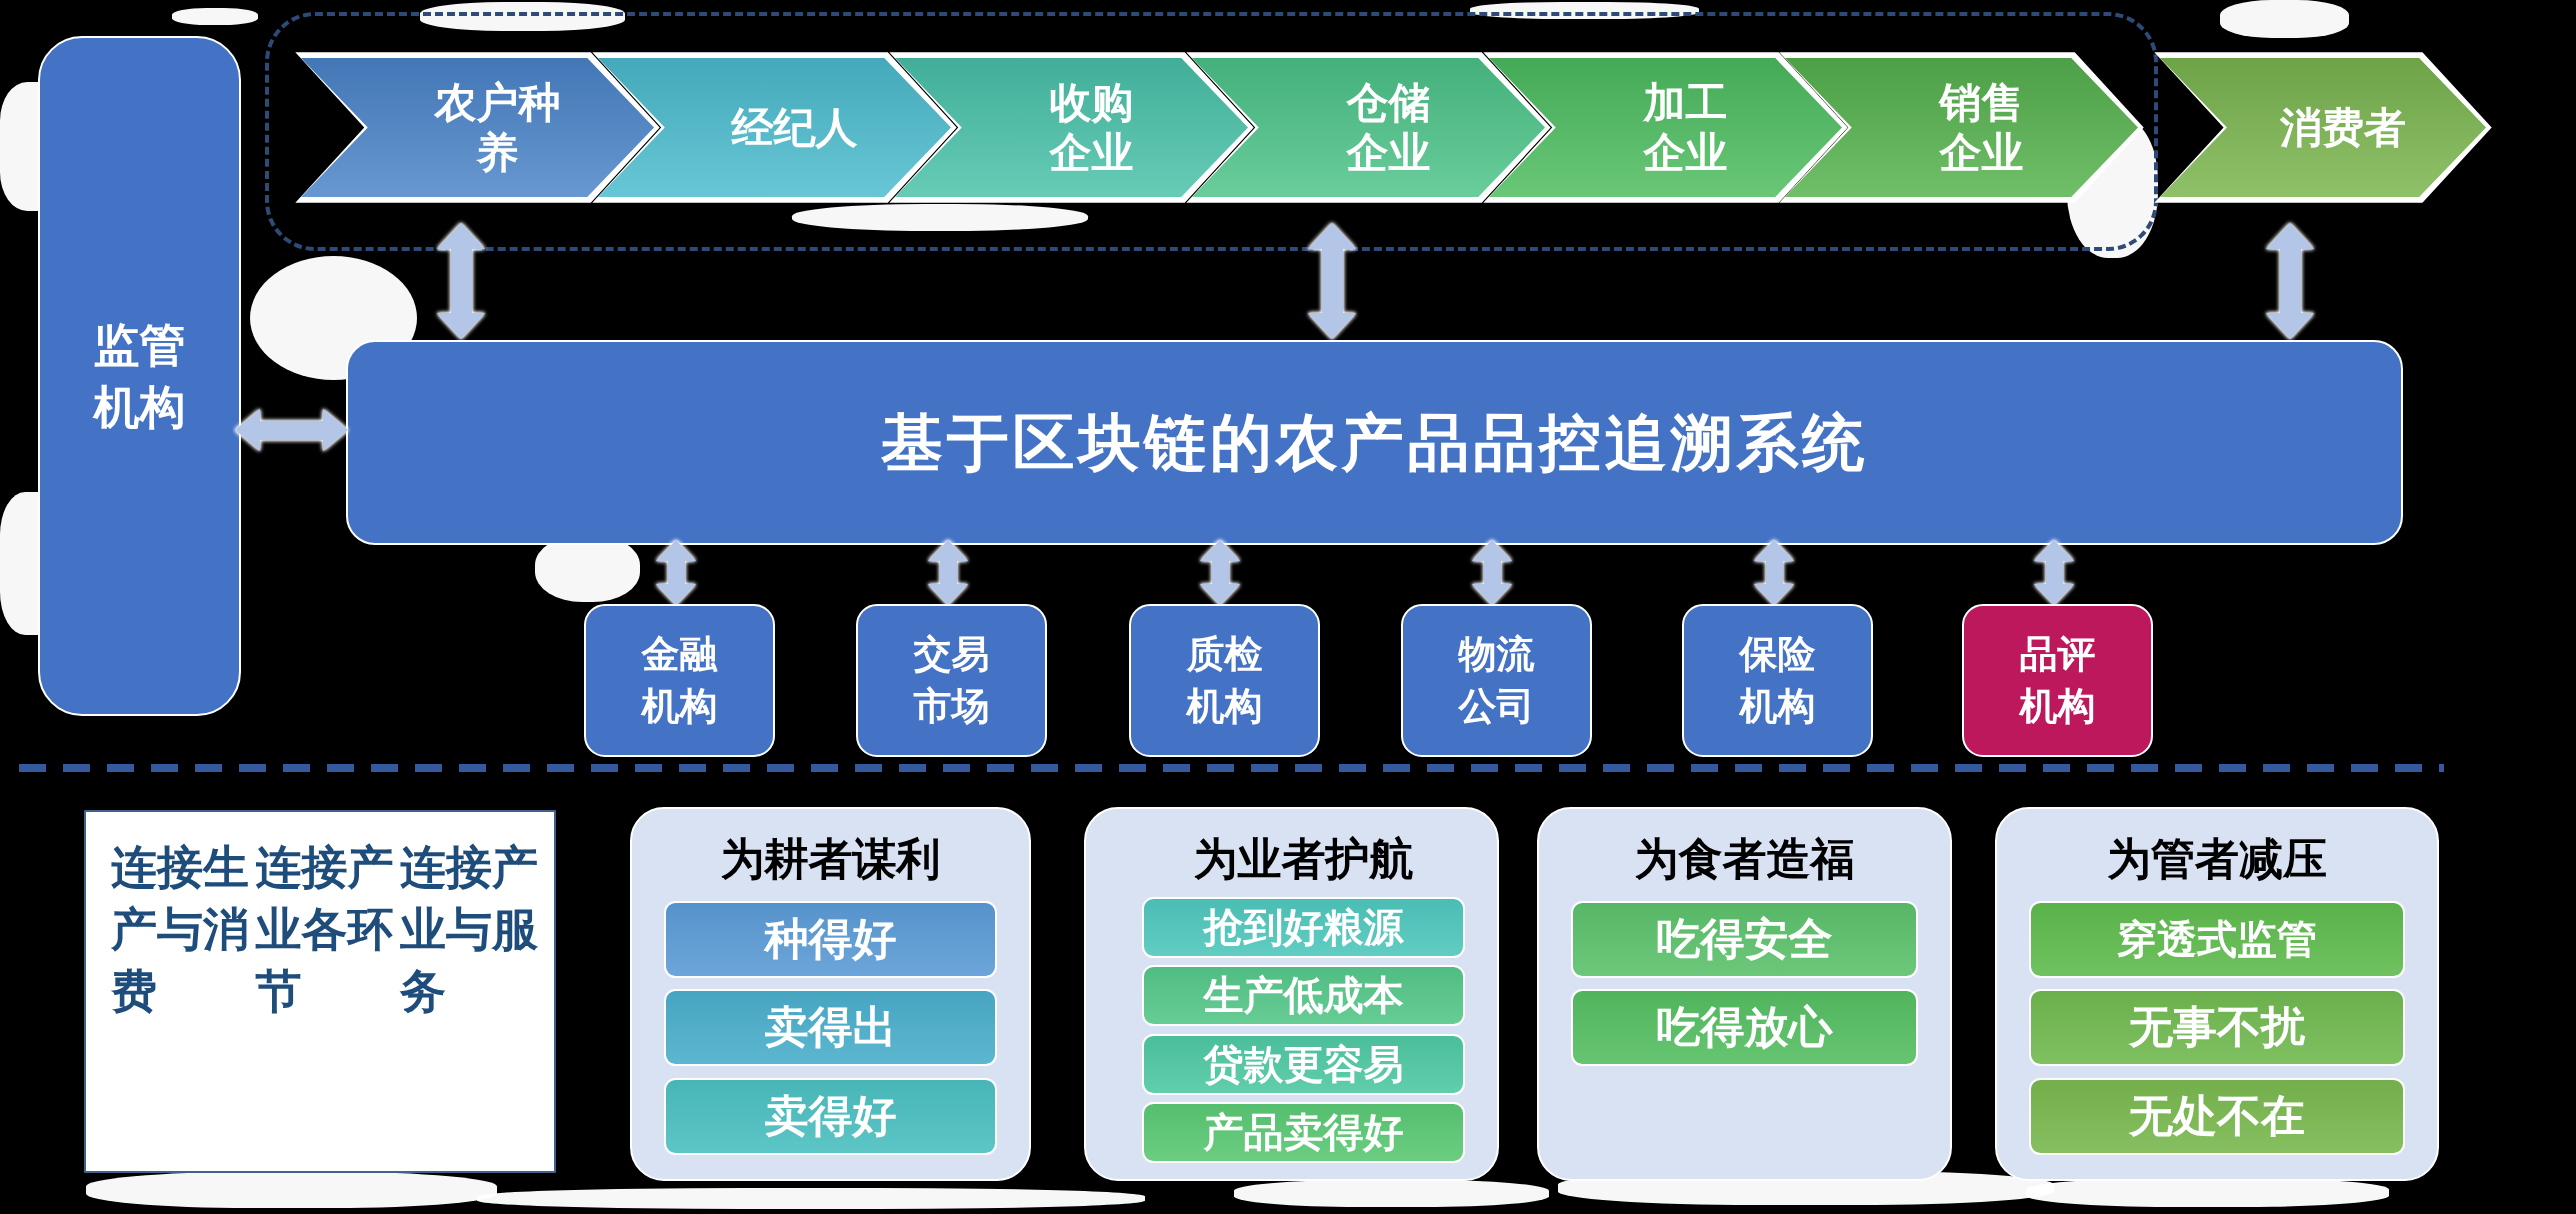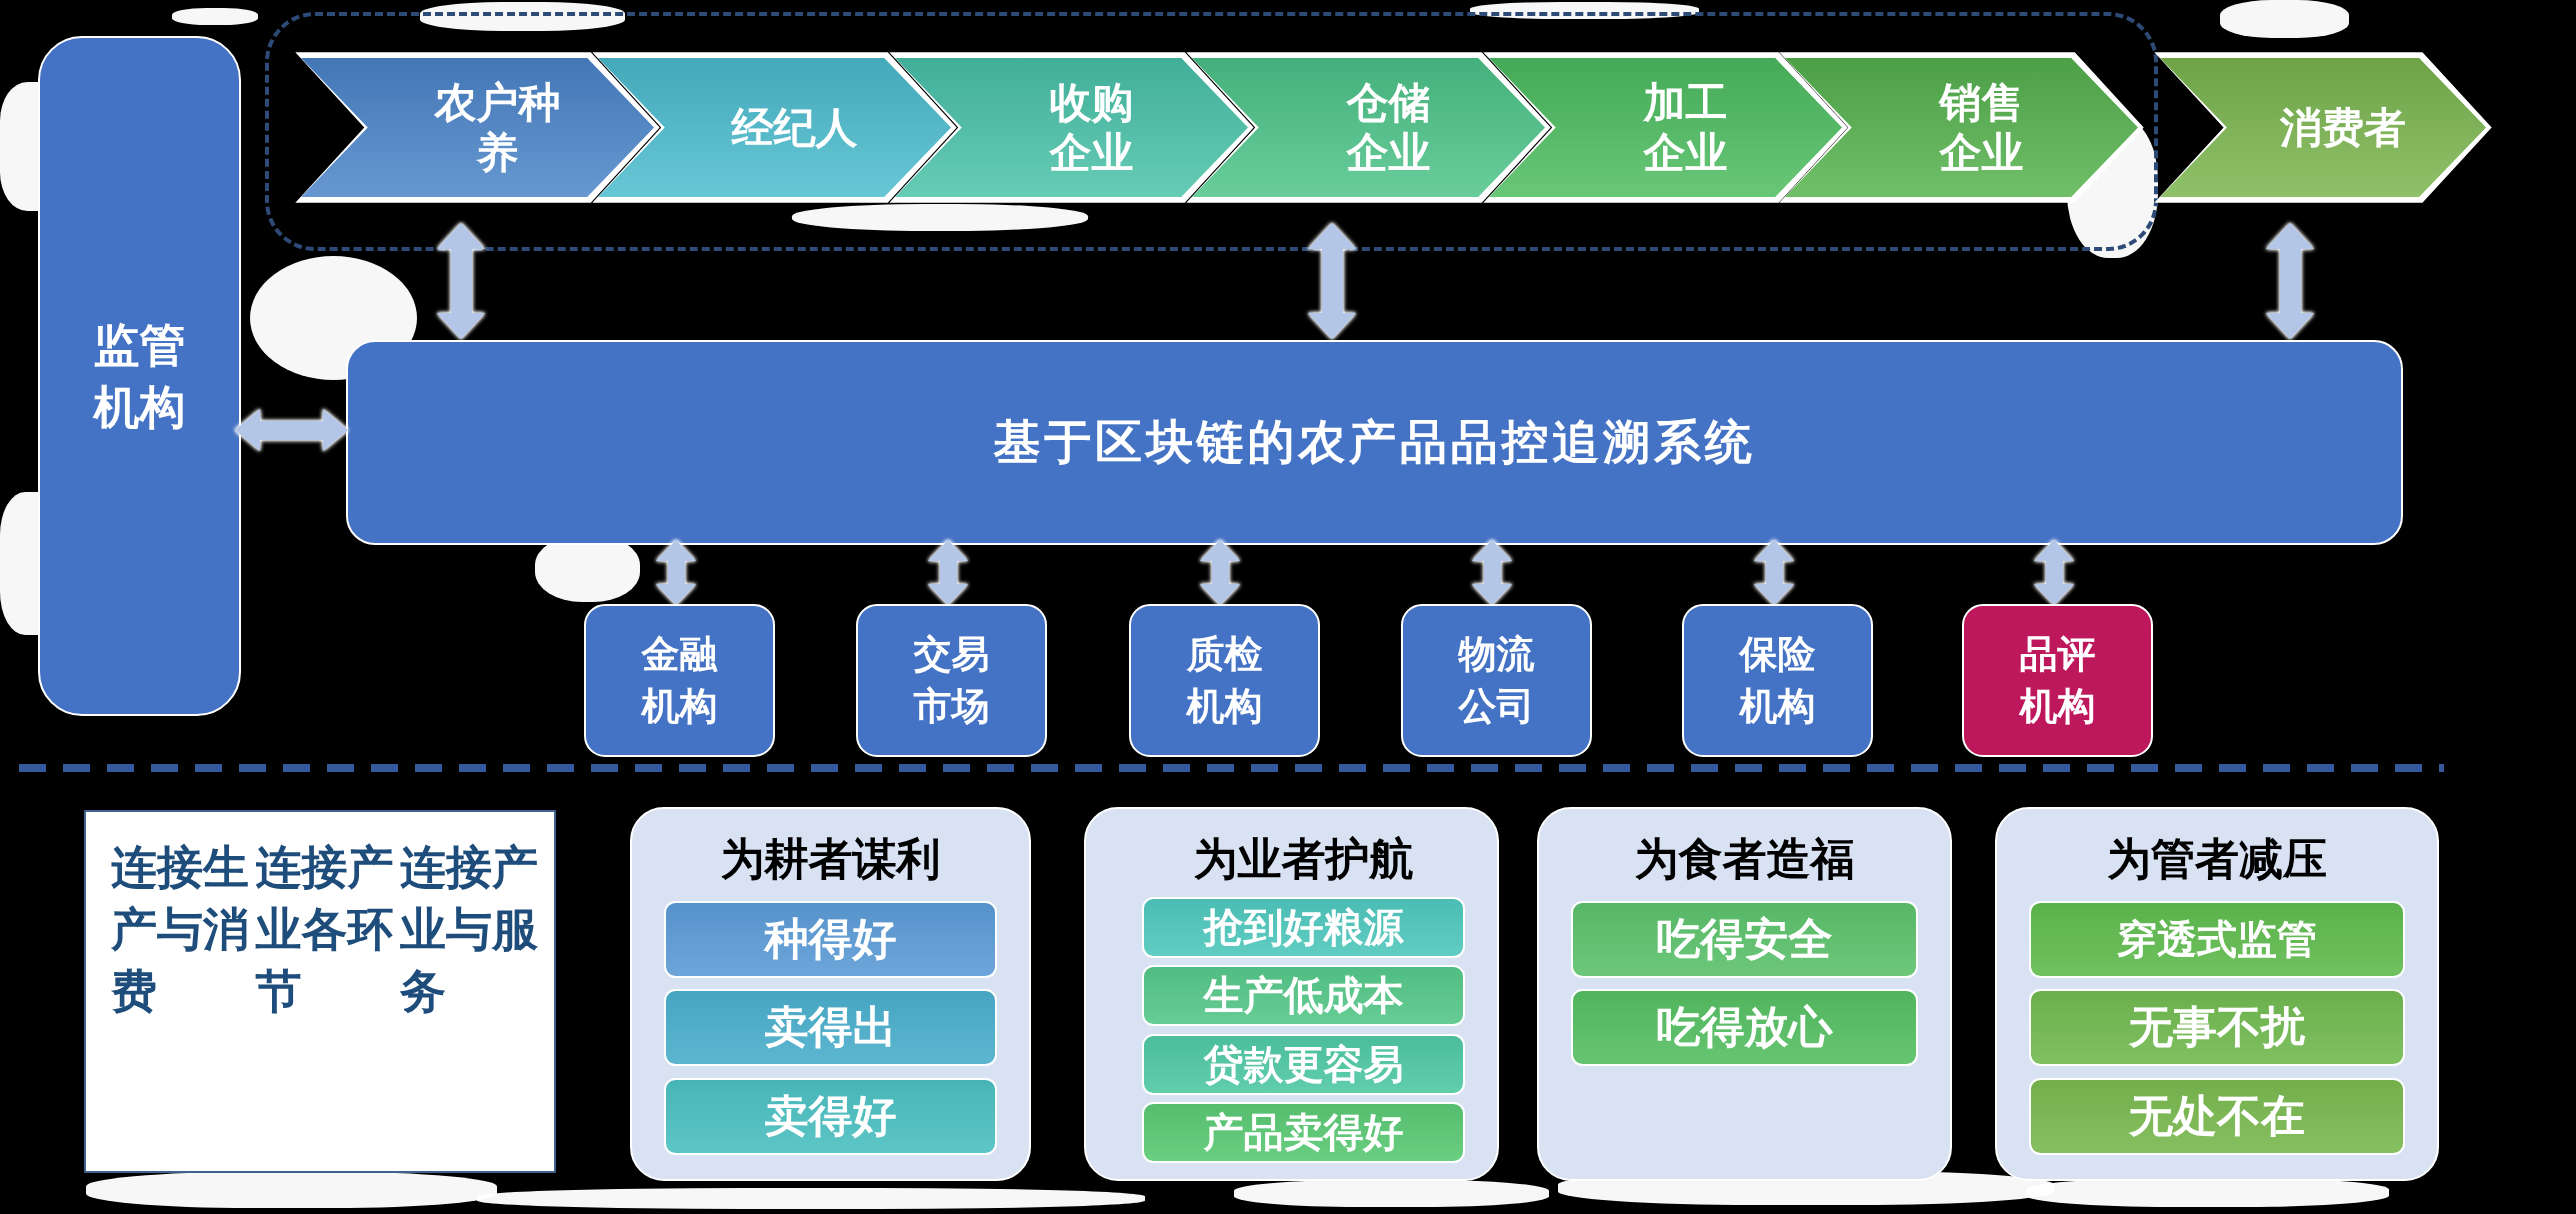--- a/index.html
+++ b/index.html
@@ -20,21 +20,21 @@
   .chev.end .bg,.chev.end .fill{clip-path:polygon(0 0,79.47% 0,100% 50%,79.47% 100%,0 100%,20.53% 50%);}
   .chev .fill span{color:#fff;font-weight:bold;font-size:42px;line-height:1.18;
        text-align:center;white-space:pre-line;padding-left:40px;}
 
   
   .bluebox{position:absolute;border:2.9px solid #fff;border-radius:25px;
        display:flex;align-items:center;justify-content:center;color:#fff;font-weight:bold;}
   .sidebar{left:38px;top:36px;width:199px;height:676px;border-radius:44px;}
   .sidebar span{font-size:46px;line-height:1.35;text-align:center;white-space:pre-line;}
   .mainbar{left:346px;top:340px;width:2053px;height:201px;border-radius:29px;}
-  .mainbar span{font-size:47px;letter-spacing:3.8px;}
+  .mainbar span{font-size:62px;letter-spacing:3.8px;}
   .inst{top:604px;width:187px;height:149px;border-radius:21px;}
   .inst span{font-size:38px;line-height:1.35;text-align:center;white-space:pre-line;}
 
   
   .v-arrow{position:absolute;display:flex;flex-direction:column;align-items:center;
        filter:drop-shadow(0 0 1.9px #fff) drop-shadow(0 0 1px #fff);}
   .v-arrow .tri-up{width:0;height:0;border-left:24px solid transparent;border-right:24px solid transparent;
        border-bottom:26px solid var(--arrow);}
   .v-arrow .tri-down{width:0;height:0;border-left:24px solid transparent;border-right:24px solid transparent;
        border-top:26px solid var(--arrow);}

